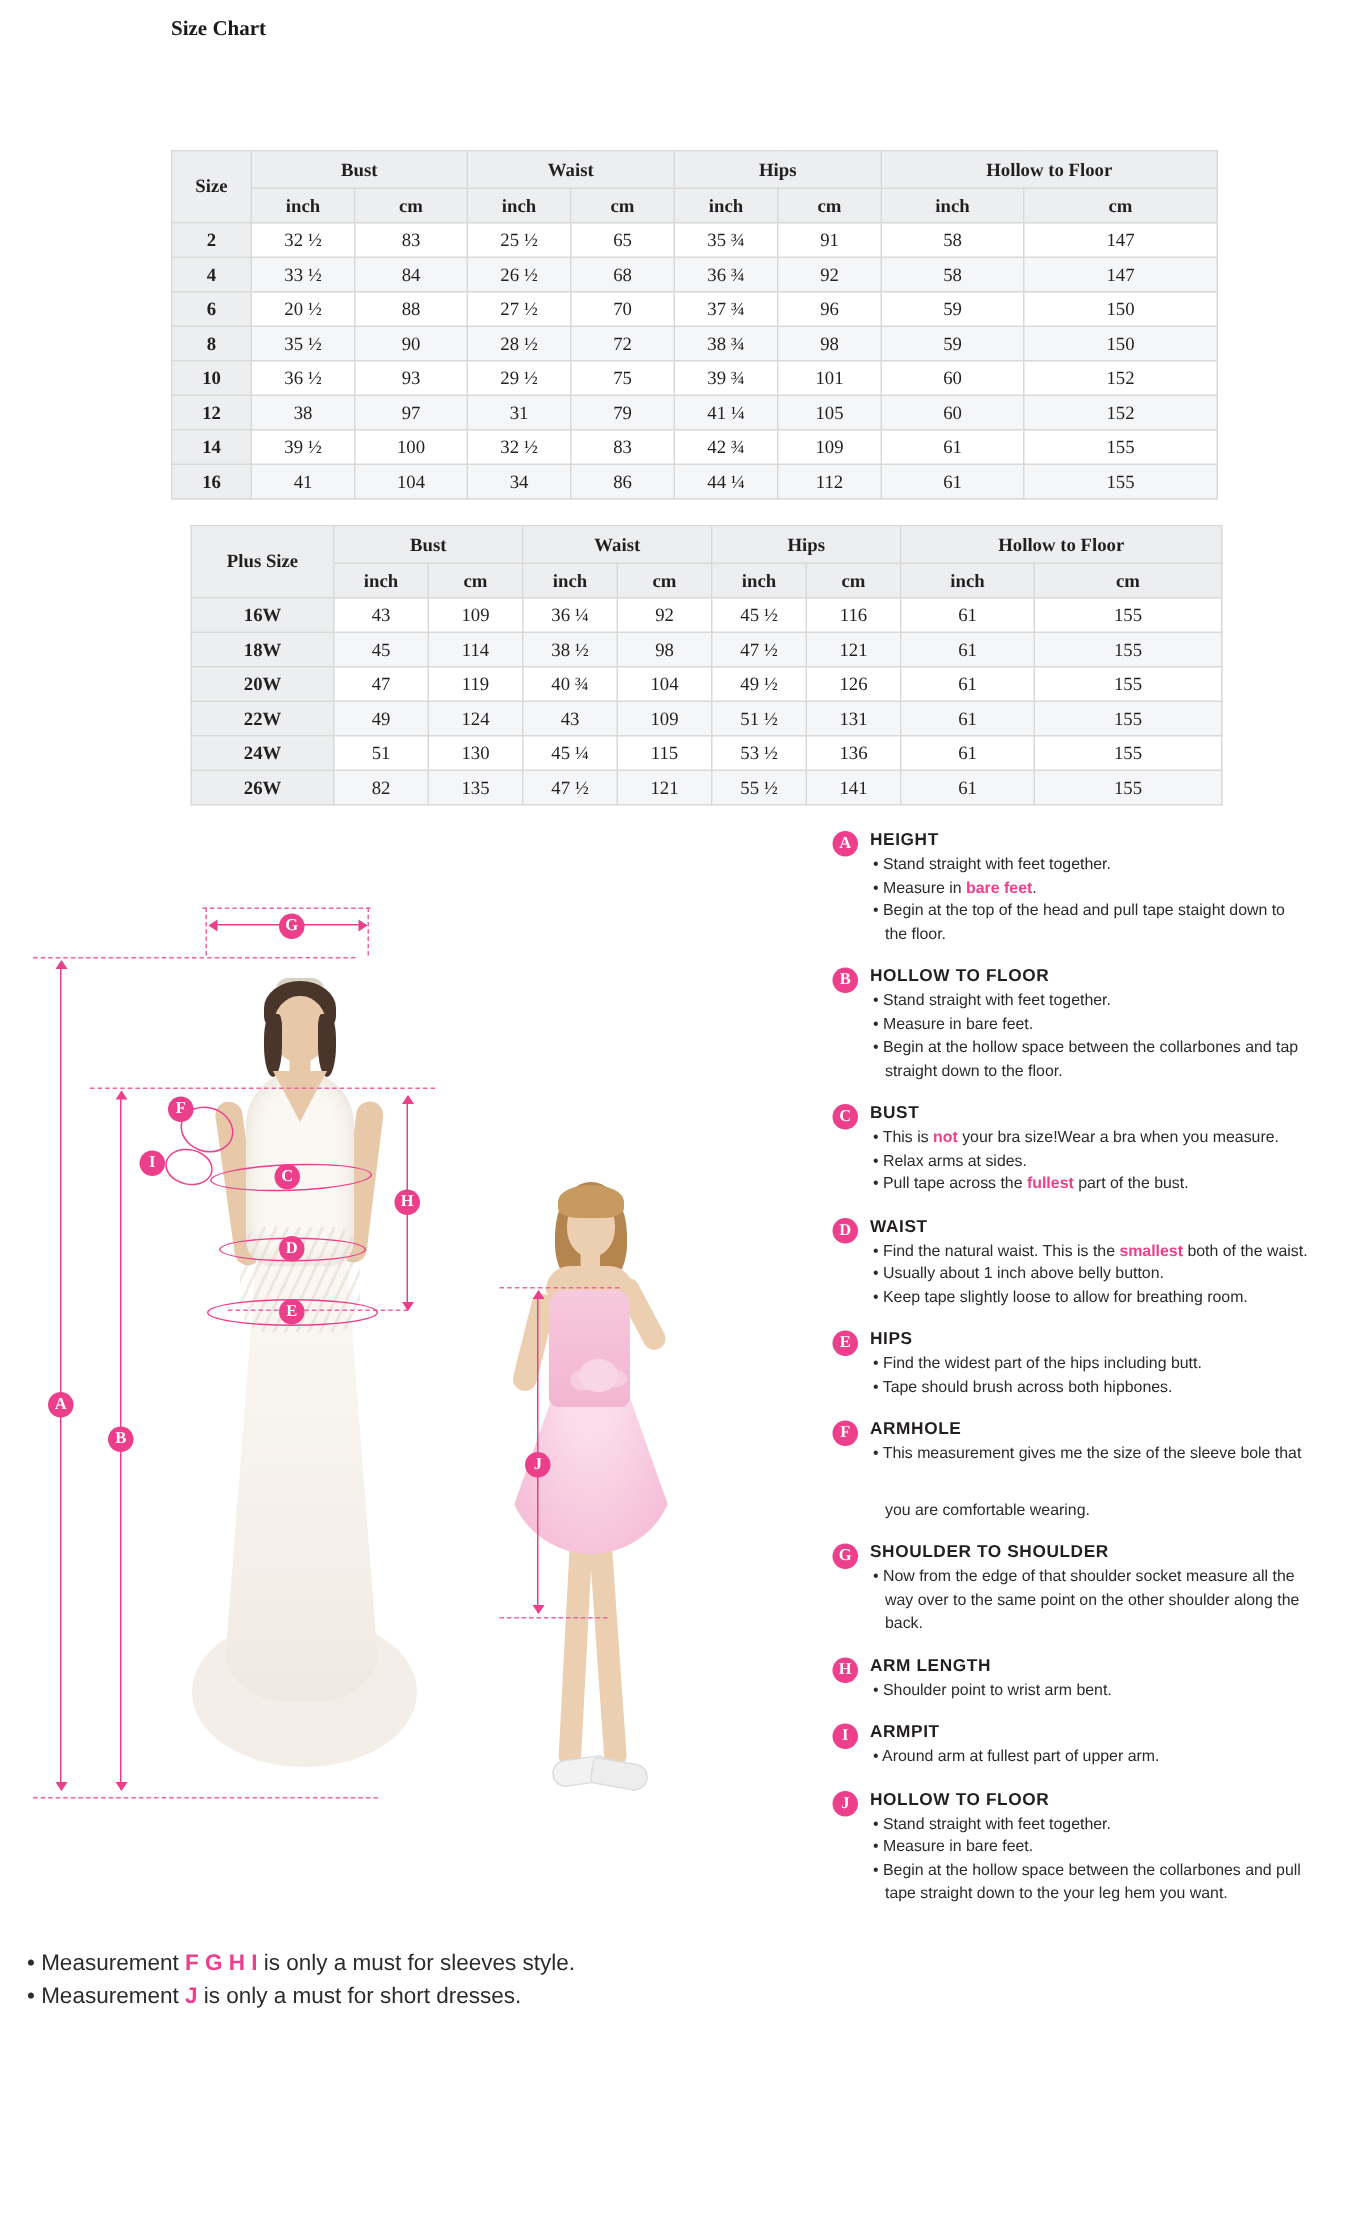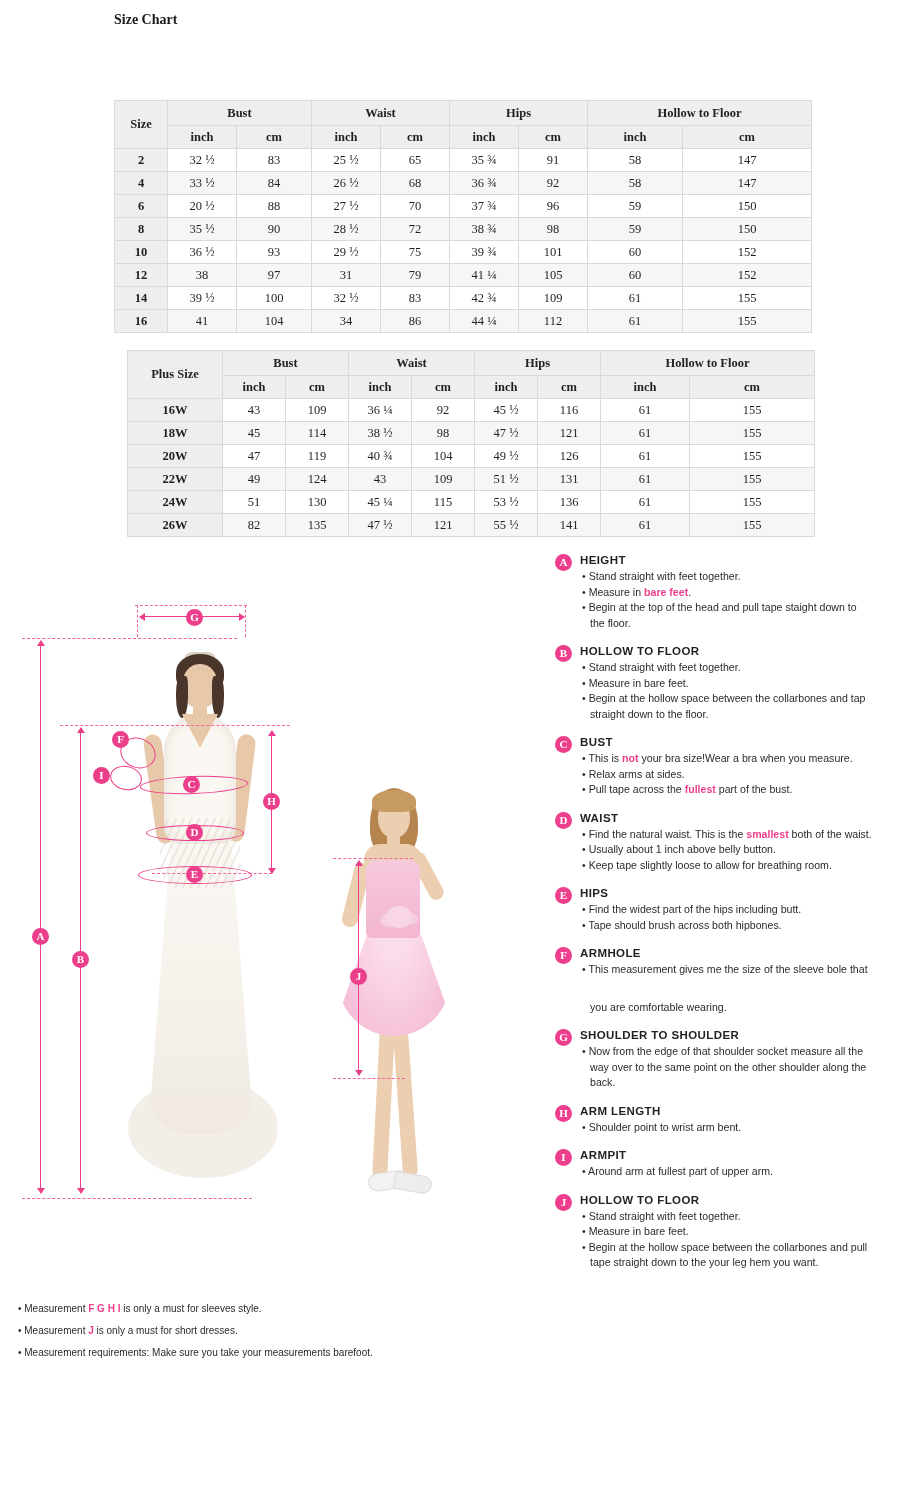--- a/index.html
+++ b/index.html
@@ -112,21 +112,21 @@
   }
   .instr-line .hl { color: #ed3f8c; font-weight: bold; }
 
   
   .notes {
     position: absolute;
     left: 18px;
     top: 1298px;
     width: 510px;
     font-family: "Liberation Sans", sans-serif;
-    font-size: 10px;
+    font-size: 15px;
     color: #2b2b2b;
     line-height: 22px;
   }
   .notes .hl { color: #ed3f8c; font-weight: bold; }
   .notes .indent { padding-left: 13px; display:block; }
 
   
   .figure-area {
     position: absolute;
     left: 0;
@@ -691,14 +691,13 @@
     <div class="instr-line">• Measure in bare feet.</div>
     <div class="instr-line">• Begin at the hollow space between the collarbones and pull</div>
     <div class="instr-line" style="padding-left:10px;">tape straight down to the your leg hem you want.</div>
   </div>
 
 </div>
 
 <div class="notes">
   <div><span>• Measurement </span><span class="hl">F G H I</span><span> is only a must for sleeves style.</span></div>
   <div><span>• Measurement </span><span class="hl">J</span><span> is only a must for short dresses.</span></div>
-  <div><span>• Measurement requirements: Make sure you take your measurements barefoot.</span></div>
 </div>
 
 </body></html>

